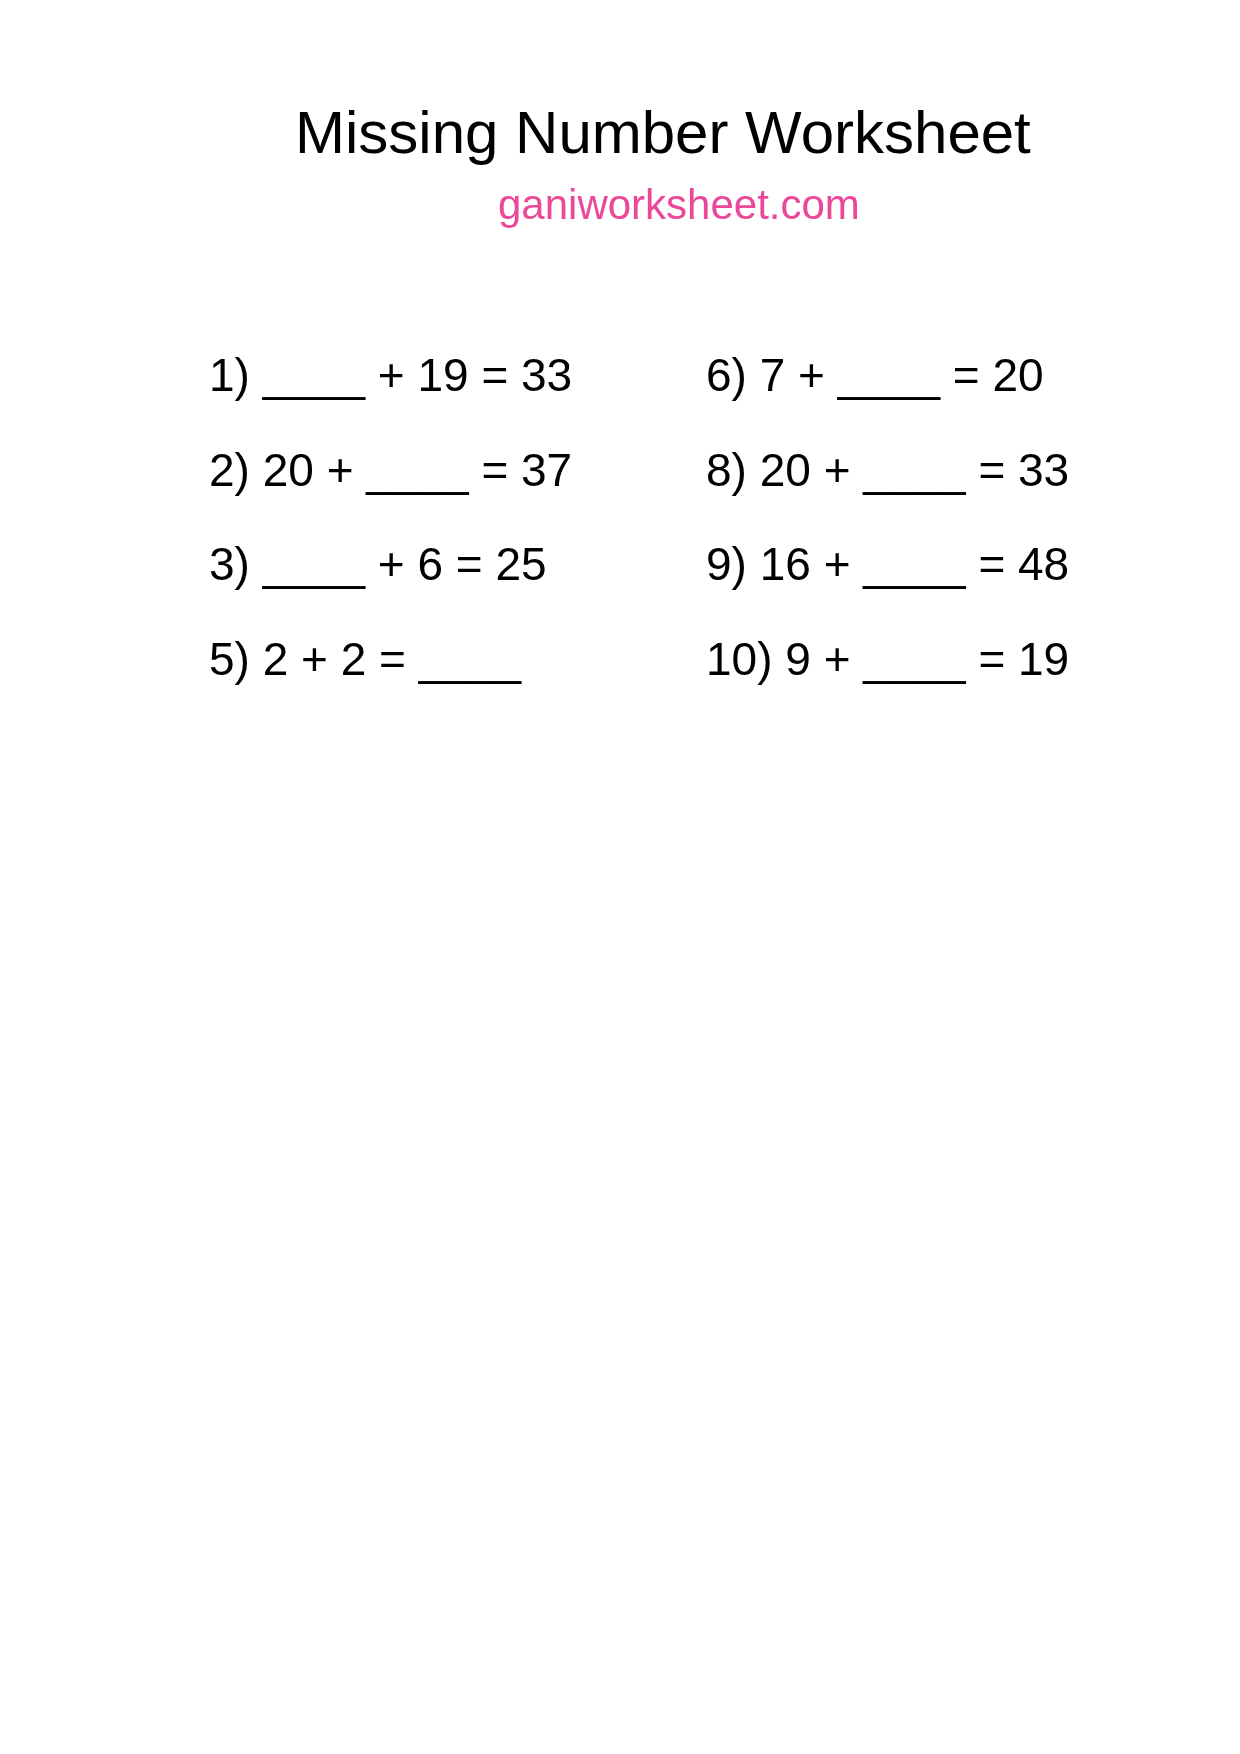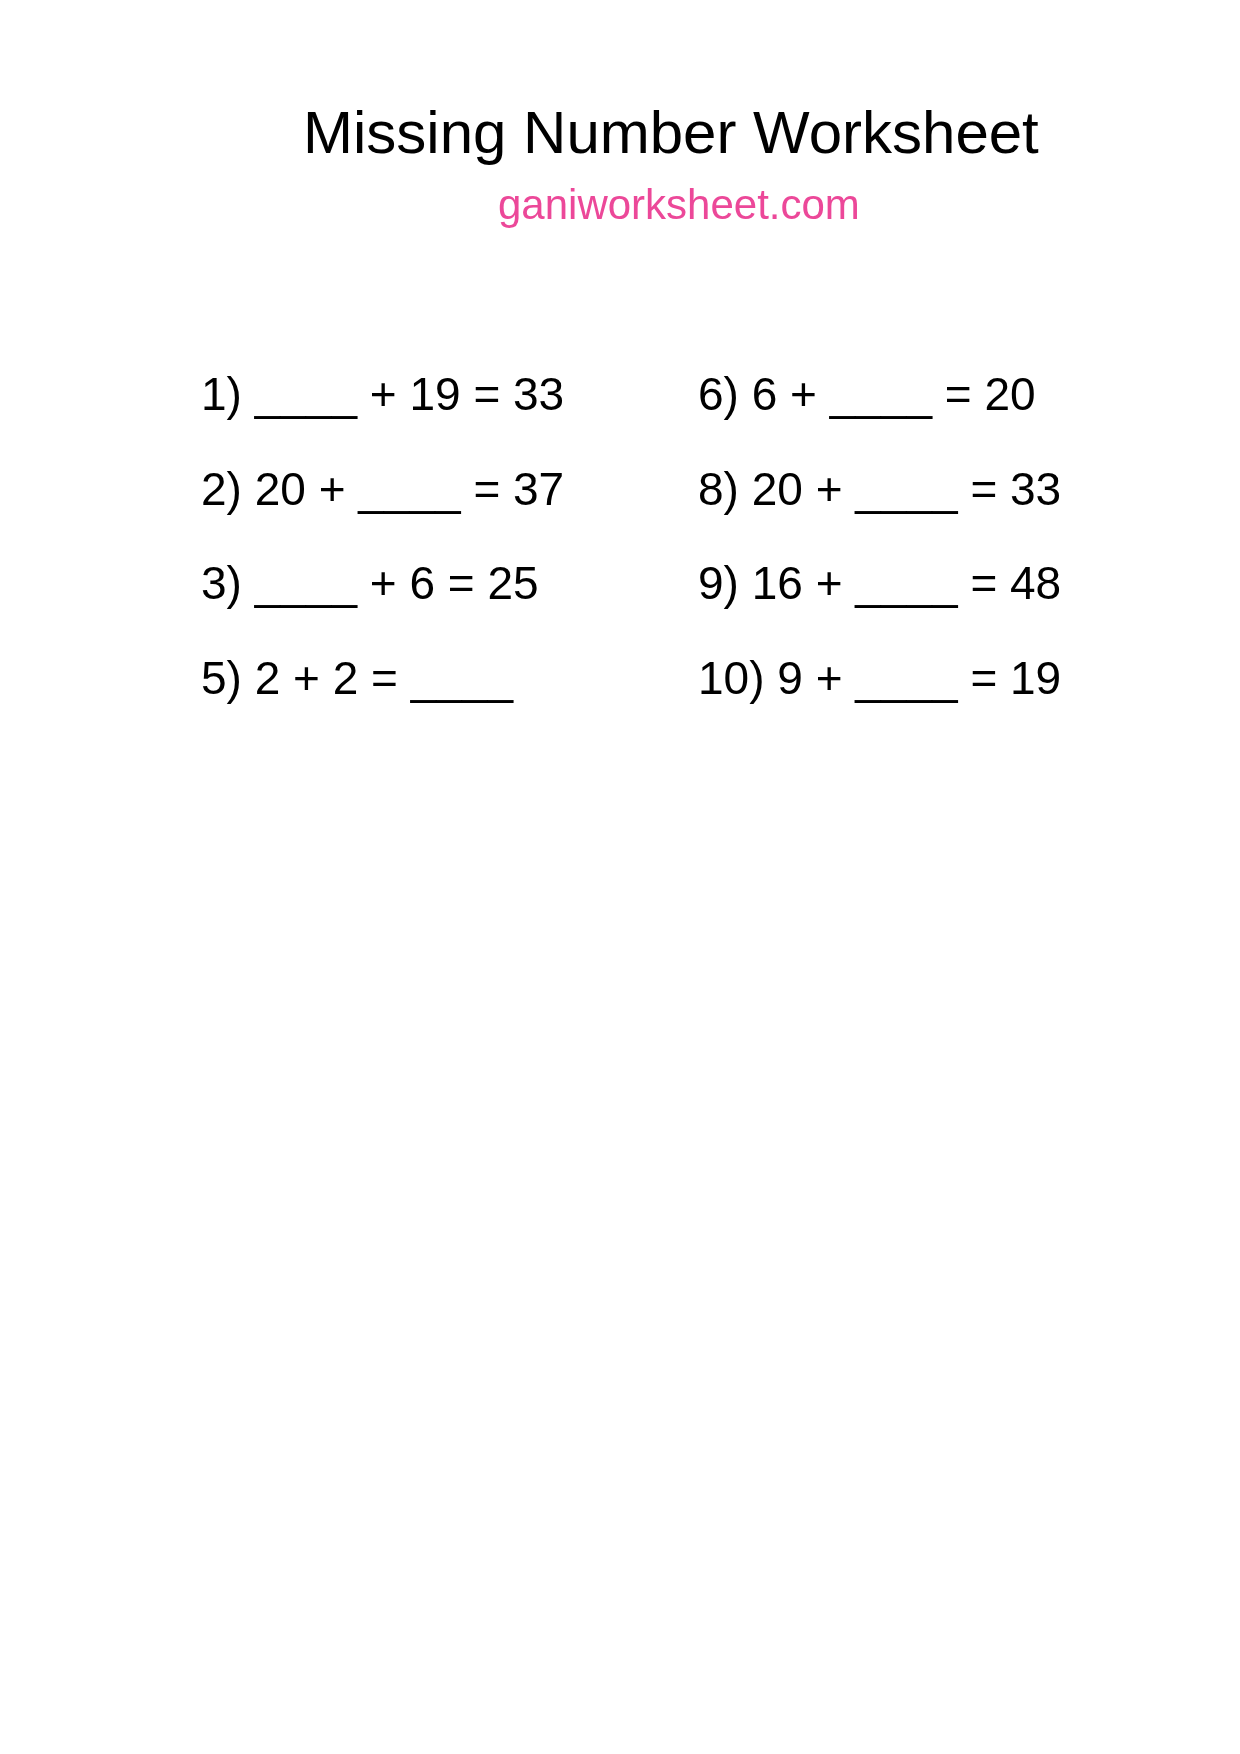--- a/index.html
+++ b/index.html
@@ -10,39 +10,40 @@
     body {
       width: 1240px;
       height: 1754px;
       position: relative;
       overflow: hidden;
       font-family: "Liberation Sans", sans-serif;
       color: #000000;
     }
     .title {
       position: absolute;
-      left: 303px;
+      left: 295px;
       top: 103px;
       font-size: 60px;
       line-height: 60px;
       white-space: nowrap;
       color: #000000;
     }
     .subtitle {
       position: absolute;
       left: 498px;
       top: 184px;
       font-size: 42px;
       line-height: 42px;
       white-space: nowrap;
       color: #ec4899;
     }
     .column {
       position: absolute;
-      top: 371px;
+      top: 352px;
+      margin-left: 8px;
     }
     .column.left { left: 201px; }
     .column.right { left: 698px; }
     .problem {
       font-size: 46px;
       line-height: 46px;
       height: 94.5px;
       white-space: nowrap;
       color: #000000;
     }
@@ -55,17 +56,17 @@
 <div class="subtitle">ganiworksheet.com</div>
 
 <div class="column left">
   <div class="problem"><span>1)</span> <span>____ + 19 = 33</span></div>
   <div class="problem"><span>2)</span> <span>20 + ____ = 37</span></div>
   <div class="problem"><span>3)</span> <span>____ + 6 = 25</span></div>
   <div class="problem"><span>5)</span> <span>2 + 2 = ____</span></div>
 </div>
 
 <div class="column right">
-  <div class="problem"><span>6)</span> <span>6 + ____ = 20</span></div>
+  <div class="problem"><span>6)</span> <span>7 + ____ = 20</span></div>
   <div class="problem"><span>8)</span> <span>20 + ____ = 33</span></div>
   <div class="problem"><span>9)</span> <span>16 + ____ = 48</span></div>
   <div class="problem"><span>10)</span> <span>9 + ____ = 19</span></div>
 </div>
 
 </body></html>

